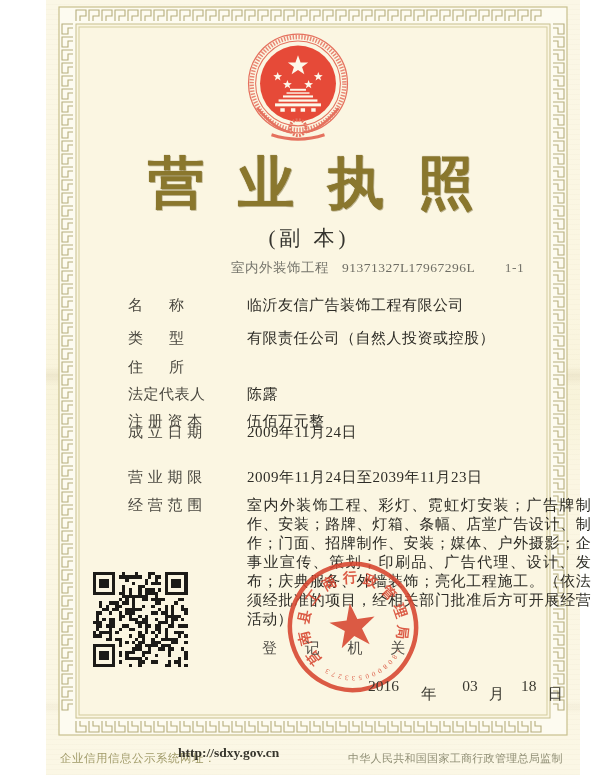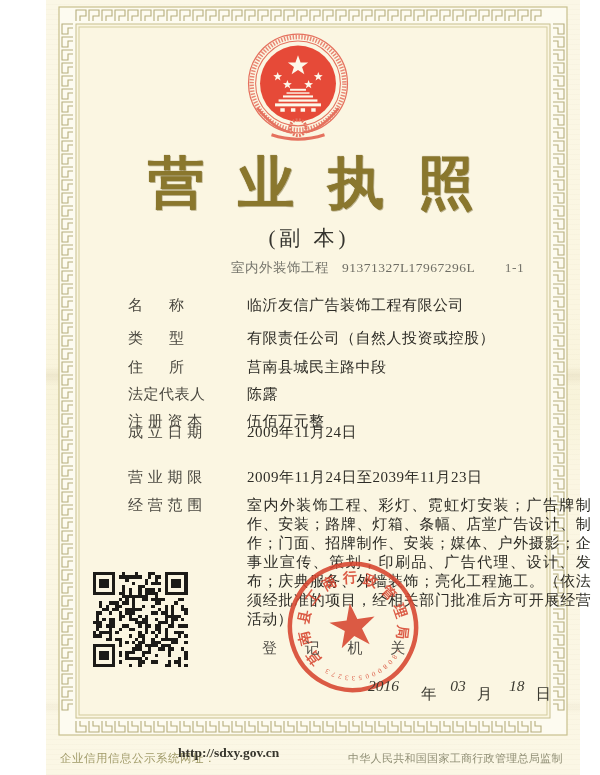--- a/index.html
+++ b/index.html
@@ -19,21 +19,21 @@
     font-size:21px;color:#35342e;letter-spacing:4px;}
   #creditline{position:absolute;left:231px;top:259px;font-size:13.5px;color:#76756c;letter-spacing:.5px;}
   #creditline .code{margin-left:9px;color:#6e6d64;}
   #creditline .pageno{margin-left:26px;}
   .row{position:absolute;left:128px;display:flex;align-items:flex-start;gap:36px;}
   .row .lbl{width:76px;white-space:pre;flex:none;font-size:15px;color:#4a4840;letter-spacing:.5px;}
   .row .val{margin-left:7px;font-size:15px;color:#2e2d27;letter-spacing:.5px;}
   .row .val.scope{width:344px;font-size:15px;line-height:19px;letter-spacing:.2px;text-align:justify;}
   #regauth{position:absolute;left:262px;top:639px;font-size:15px;letter-spacing:12px;color:#514f48;}
   #dateline{position:absolute;left:368px;top:676px;font-size:15.5px;color:#3a3930;}
-  #dateline .num{font-family:"Liberation Serif",serif;font-style:italic;}
+  #dateline .num{font-family:"Liberation Serif",serif;}
   #dateline .cn{position:relative;top:8px;}
   #footer-left-label{position:absolute;left:60px;top:751px;font-size:11.5px;color:#a09a68;letter-spacing:.5px;}
   #footer-url{position:absolute;left:178px;top:745px;font-size:13.5px;color:#36352c;font-weight:600;}
   #footer-right{position:absolute;left:348px;top:751px;font-size:11px;color:#8f8e74;letter-spacing:.3px;}
   svg{display:block;}
 </style>
 </head>
 <body>
 
 <div id="paper"></div>
@@ -95,21 +95,20 @@
 <div class="row" style="top:296px">
   <span class="lbl">名      称</span>
   <span class="val">临沂友信广告装饰工程有限公司</span>
 </div>
 <div class="row" style="top:329px">
   <span class="lbl">类      型</span>
   <span class="val">有限责任公司（自然人投资或控股）</span>
 </div>
 <div class="row" style="top:358px">
   <span class="lbl">住      所</span>
-  <span class="val">莒南县城民主路中段</span>
 </div>
 <div class="row" style="top:385px">
   <span class="lbl">法定代表人</span>
   <span class="val">陈露</span>
 </div>
 <div class="row" style="top:412px">
   <span class="lbl">注 册 资 本</span>
   <span class="val">伍佰万元整</span>
 </div>
 <div class="row" style="top:423px">
@@ -446,21 +445,21 @@
         <text transform="rotate(-46) translate(0,49) rotate(180)" text-anchor="middle" fill="#d7452f" font-size="7">1</text>
       </g>
   </g>
 </svg>
 
 <div id="regauth">登 记 机 关</div>
 
 <div id="dateline">
   <span class="num">2016</span>
   <span class="cn" style="margin-left:18px">年</span>
-  <span class="num" style="margin-left:10px">03</span>
+  <span class="num" style="margin-left:22px">03</span>
   <span class="cn" style="margin-left:7px">月</span>
   <span class="num" style="margin-left:13px">18</span>
   <span class="cn" style="margin-left:7px">日</span>
 </div>
 
 <div id="footer-left-label">企业信用信息公示系统网址：</div>
 <div id="footer-url">http://sdxy.gov.cn</div>
 <div id="footer-right">中华人民共和国国家工商行政管理总局监制</div>
 
 </body></html>

